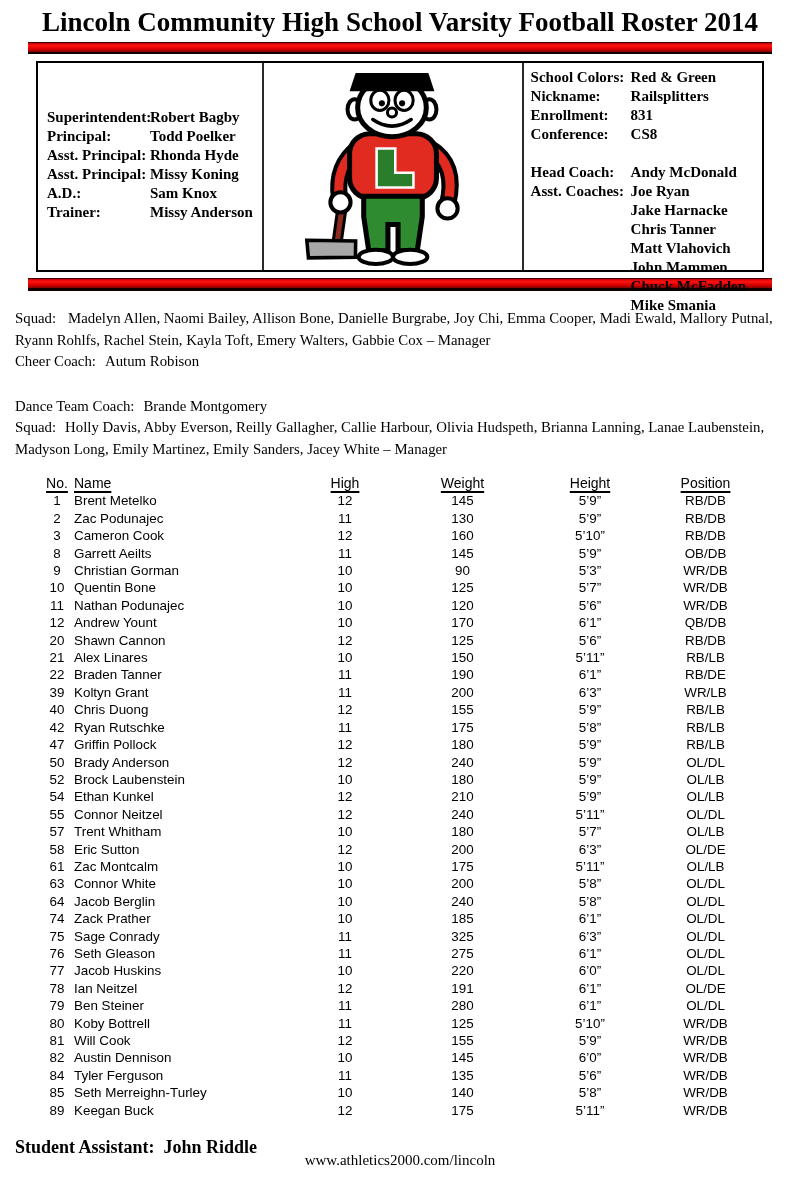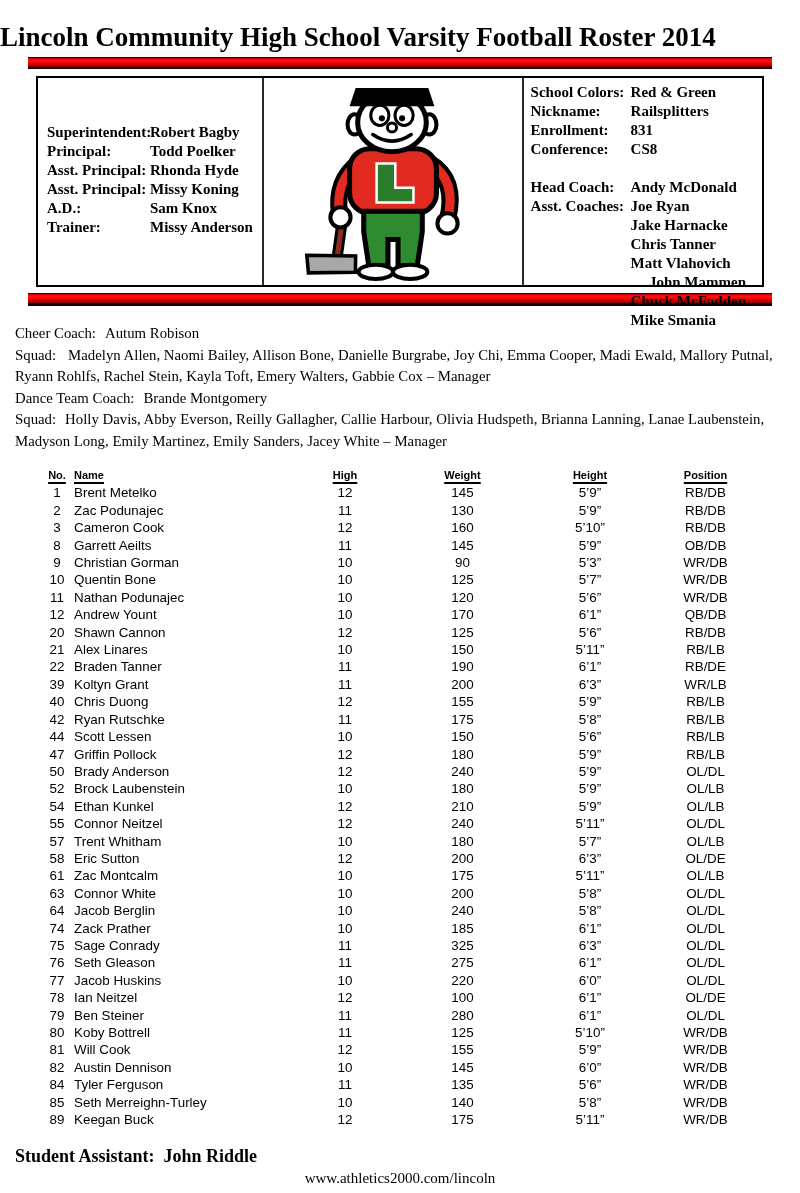--- a/index.html
+++ b/index.html
@@ -2,21 +2,21 @@
 <html><head>
 <meta charset="utf-8">
 <style>
   html,body { margin:0; padding:0; background:#fff; }
   .page {
     position:relative; width:800px; height:1193px; margin:0 auto;
     background:#fff; color:#000; overflow:hidden;
     font-family:"Liberation Serif", serif;
   }
   .title {
-    margin:0; padding-top:22px; text-align:left;
+    margin:0; padding-top:7px; text-align:center;
     font-size:27px; font-weight:bold; font-family:"Liberation Serif", serif;
   }
   .redbar {
     height:9px;
     background:linear-gradient(180deg,#c40000 0%,#ff1212 28%,#d40000 70%,#7c0000 100%);
     border-top:1px solid #3a0000; border-bottom:2px solid #120000;
   }
   .bar1 { margin:4px 28px 0; }
   .bar2 { margin:6px 28px 0; border-bottom:3px solid #120000; }
 
@@ -33,41 +33,41 @@
   .cell-school { flex:1; box-sizing:border-box; padding:5px 16px 0 7px; }
 
   .kv-row { display:flex; font-weight:bold; font-size:15px; line-height:19px; white-space:nowrap; }
   .cell-admin .kv-label { width:103px; flex:none; }
   .cell-school .kv-label { width:100px; flex:none; }
   .school-gap { height:19px; }
   .coach-names { font-weight:bold; font-size:15px; line-height:19px; }
 
   .squad-block { margin:0 15px 0 15px; font-size:14.8px; line-height:21.5px; }
   .cheer-block { margin-top:17px; }
-  .dance-block { }
+  .dance-block { margin-top:23px; }
   .inline-gap { display:inline-block; width:9px; }
   .squad-gap { display:inline-block; width:12px; }
 
   table.roster {
     margin:15px 0 0 40px; width:736px;
     border-collapse:collapse; table-layout:fixed;
     font-family:"Liberation Sans", sans-serif; font-size:13.4px;
   }
   .roster th, .roster td { padding:0; height:17.4px; line-height:17.4px; white-space:nowrap; }
   .roster th {
-    font-size:11px; font-weight:bold; text-align:center;
+    font-size:14px; font-weight:normal; text-align:center;
     text-decoration:underline; text-decoration-thickness:2px; text-underline-offset:3px;
   }
   .roster th.c-name { text-align:left; }
   .c-no, .c-year, .c-weight, .c-height, .c-pos { text-align:center; }
   .c-name { text-align:left; padding-left:23px; }
 
   .student-line { margin:18px 16px 0 15px; font-size:18px;font-weight:bold; }
   .footer-url {
-    position:absolute; left:0; bottom:6px; width:100%;
+    position:absolute; left:0; bottom:24px; width:100%;
     text-align:center; font-size:15px; font-family:"Liberation Serif", serif;
   }
 </style>
 </head>
 <body>
 
 <div class="page">
 
   <h1 class="title">Lincoln Community High School Varsity Football Roster 2014</h1>
   <div class="redbar bar1"></div>
@@ -168,34 +168,34 @@
         <span class="kv-value">Andy McDonald</span>
       </div>
       <div class="kv-row">
         <span class="kv-label">Asst. Coaches:</span>
         <span class="coach-names">
 
         <span style="display:block;">Joe Ryan</span>
             <span style="display:block;">Jake Harnacke</span>
             <span style="display:block;">Chris Tanner</span>
             <span style="display:block;">Matt Vlahovich</span>
-            <span style="display:block;text-align:right;">John Mammen</span>
+            <span style="display:block;">John Mammen</span>
             <span style="display:block;">Chuck McFadden</span>
             <span style="display:block;">Mike Smania</span>
           </span>
       </div>
     </div>
 
   </div>
 
   <div class="redbar bar2"></div>
 
   <div class="squad-block cheer-block">
+    <div><span>Squad:</span><span class="squad-gap"></span><span>Madelyn Allen, Naomi Bailey, Allison Bone, Danielle Burgrabe, Joy Chi, Emma Cooper, Madi Ewald, Mallory Putnal, Ryann Rohlfs, Rachel Stein, Kayla Toft, Emery Walters, Gabbie Cox – Manager</span></div>
     <div><span>Cheer Coach:</span><span class="inline-gap"></span><span>Autum Robison</span></div>
-    <div><span>Squad:</span><span class="squad-gap"></span><span>Madelyn Allen, Naomi Bailey, Allison Bone, Danielle Burgrabe, Joy Chi, Emma Cooper, Madi Ewald, Mallory Putnal, Ryann Rohlfs, Rachel Stein, Kayla Toft, Emery Walters, Gabbie Cox – Manager</span></div>
   </div>
 
   <div class="squad-block dance-block">
     <div><span>Dance Team Coach:</span><span class="inline-gap"></span><span>Brande Montgomery</span></div>
     <div><span>Squad:</span><span class="inline-gap"></span><span>Holly Davis, Abby Everson, Reilly Gallagher, Callie Harbour, Olivia Hudspeth, Brianna Lanning, Lanae Laubenstein, Madyson Long, Emily Martinez, Emily Sanders, Jacey White – Manager</span></div>
   </div>
 
   <table class="roster">
     <colgroup>
       <col style="width:34px">
@@ -323,28 +323,20 @@
       </tr>
         <tr>
         <td class="c-no">42</td>
         <td class="c-name">Ryan Rutschke</td>
         <td class="c-year">11</td>
         <td class="c-weight">175</td>
         <td class="c-height">5’8”</td>
         <td class="c-pos">RB/LB</td>
       </tr>
         <tr>
-        <td class="c-no">44</td>
-        <td class="c-name">Scott Lessen</td>
-        <td class="c-year">10</td>
-        <td class="c-weight">150</td>
-        <td class="c-height">5’6”</td>
-        <td class="c-pos">RB/LB</td>
-      </tr>
-        <tr>
         <td class="c-no">47</td>
         <td class="c-name">Griffin Pollock</td>
         <td class="c-year">12</td>
         <td class="c-weight">180</td>
         <td class="c-height">5’9”</td>
         <td class="c-pos">RB/LB</td>
       </tr>
         <tr>
         <td class="c-no">50</td>
         <td class="c-name">Brady Anderson</td>
@@ -446,21 +438,21 @@
         <td class="c-name">Jacob Huskins</td>
         <td class="c-year">10</td>
         <td class="c-weight">220</td>
         <td class="c-height">6’0”</td>
         <td class="c-pos">OL/DL</td>
       </tr>
         <tr>
         <td class="c-no">78</td>
         <td class="c-name">Ian Neitzel</td>
         <td class="c-year">12</td>
-        <td class="c-weight">100</td>
+        <td class="c-weight">191</td>
         <td class="c-height">6’1”</td>
         <td class="c-pos">OL/DE</td>
       </tr>
         <tr>
         <td class="c-no">79</td>
         <td class="c-name">Ben Steiner</td>
         <td class="c-year">11</td>
         <td class="c-weight">280</td>
         <td class="c-height">6’1”</td>
         <td class="c-pos">OL/DL</td>

